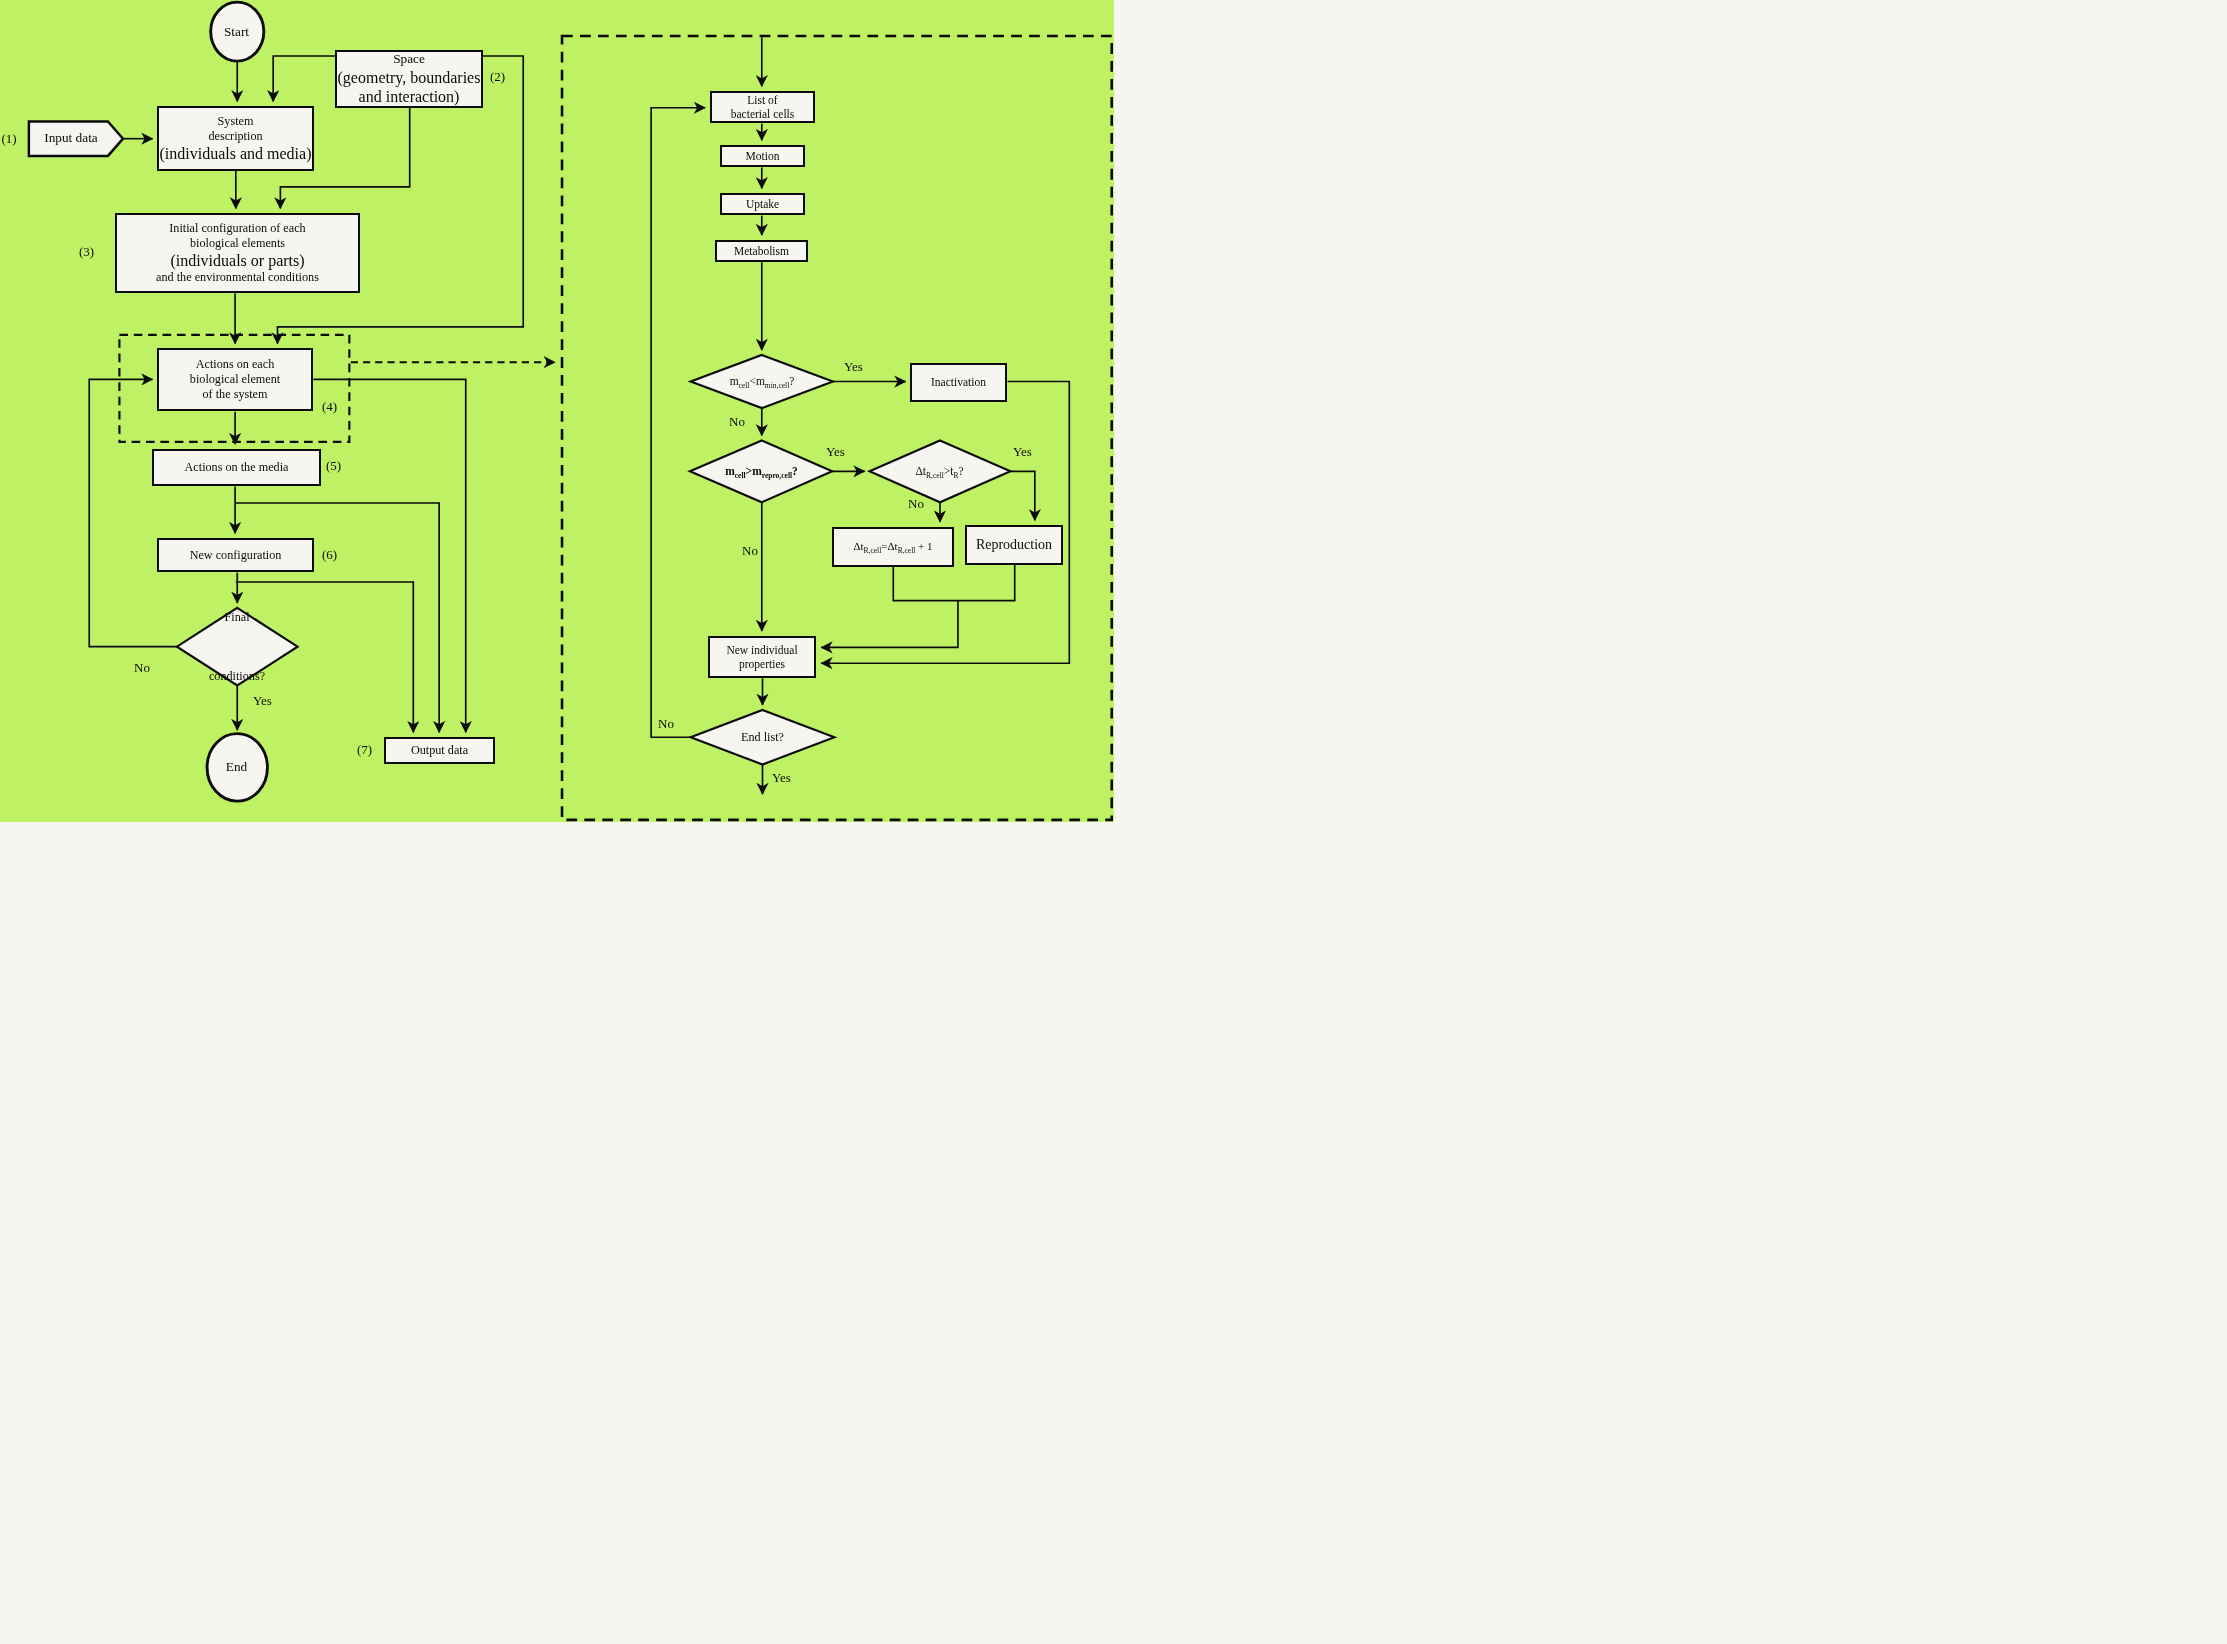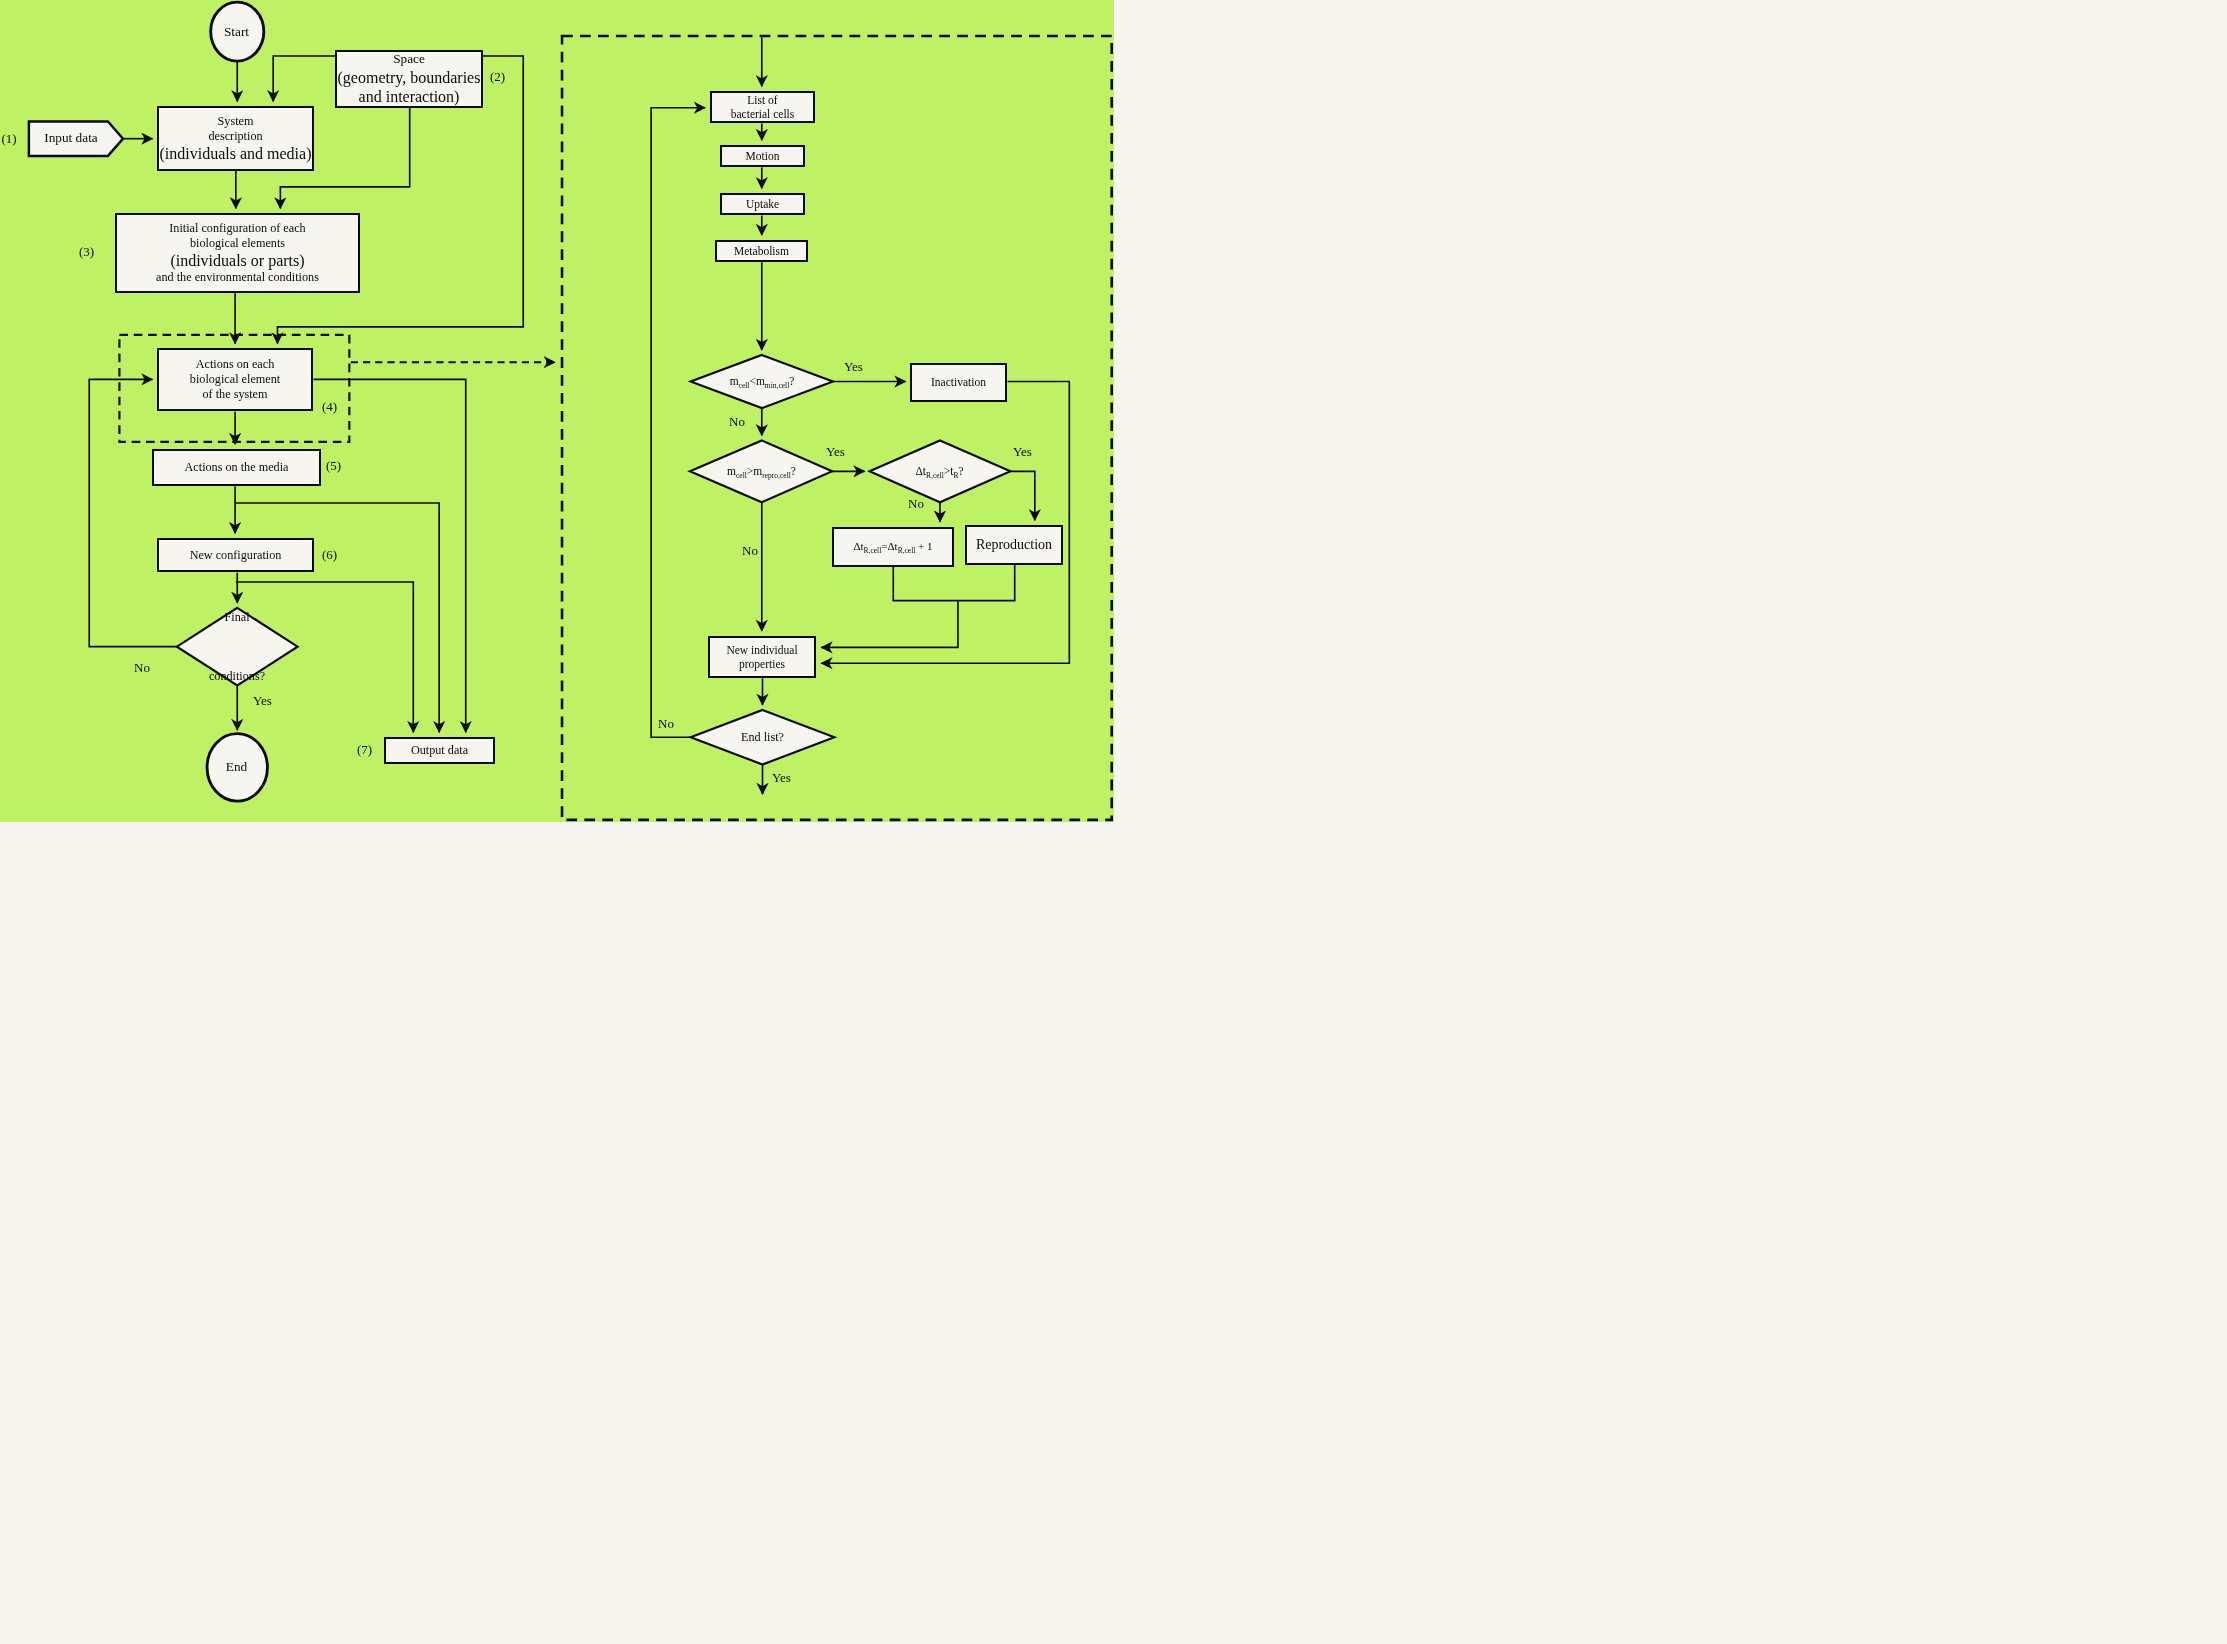--- a/index.html
+++ b/index.html
@@ -162,21 +162,21 @@
   </div>
 
   <div class="txt" style="left:701px;top:365px;width:122px;height:33px;">
     <span class="formula"><span>m</span><sub>cell</sub><span>&lt;m</span><sub>min,cell</sub><span>?</span></span>
   </div>
 
   <div class="box" style="left:910px;top:363px;width:97px;height:39px;font-size:11.5px;">
     <div>Inactivation</div>
   </div>
 
-  <div class="txt" style="left:692px;top:455px;width:139px;height:33px;">
+  <div class="txt" style="left:692px;top:455px;width:139px;height:33px;font-weight:bold;">
     <span class="formula"><span>m</span><sub>cell</sub><span>&gt;m</span><sub>repro,cell</sub><span>?</span></span>
   </div>
 
   <div class="txt" style="left:870px;top:455px;width:139px;height:33px;">
     <span class="formula"><span>Δt</span><sub>R,cell</sub><span>&gt;t</span><sub>R</sub><span>?</span></span>
   </div>
 
   <div class="box f15" style="left:832px;top:527px;width:122px;height:40px;">
     <span class="formula"><span>Δt</span><sub>R,cell</sub><span>=Δt</span><sub>R,cell</sub><span> + 1</span></span>
   </div>

